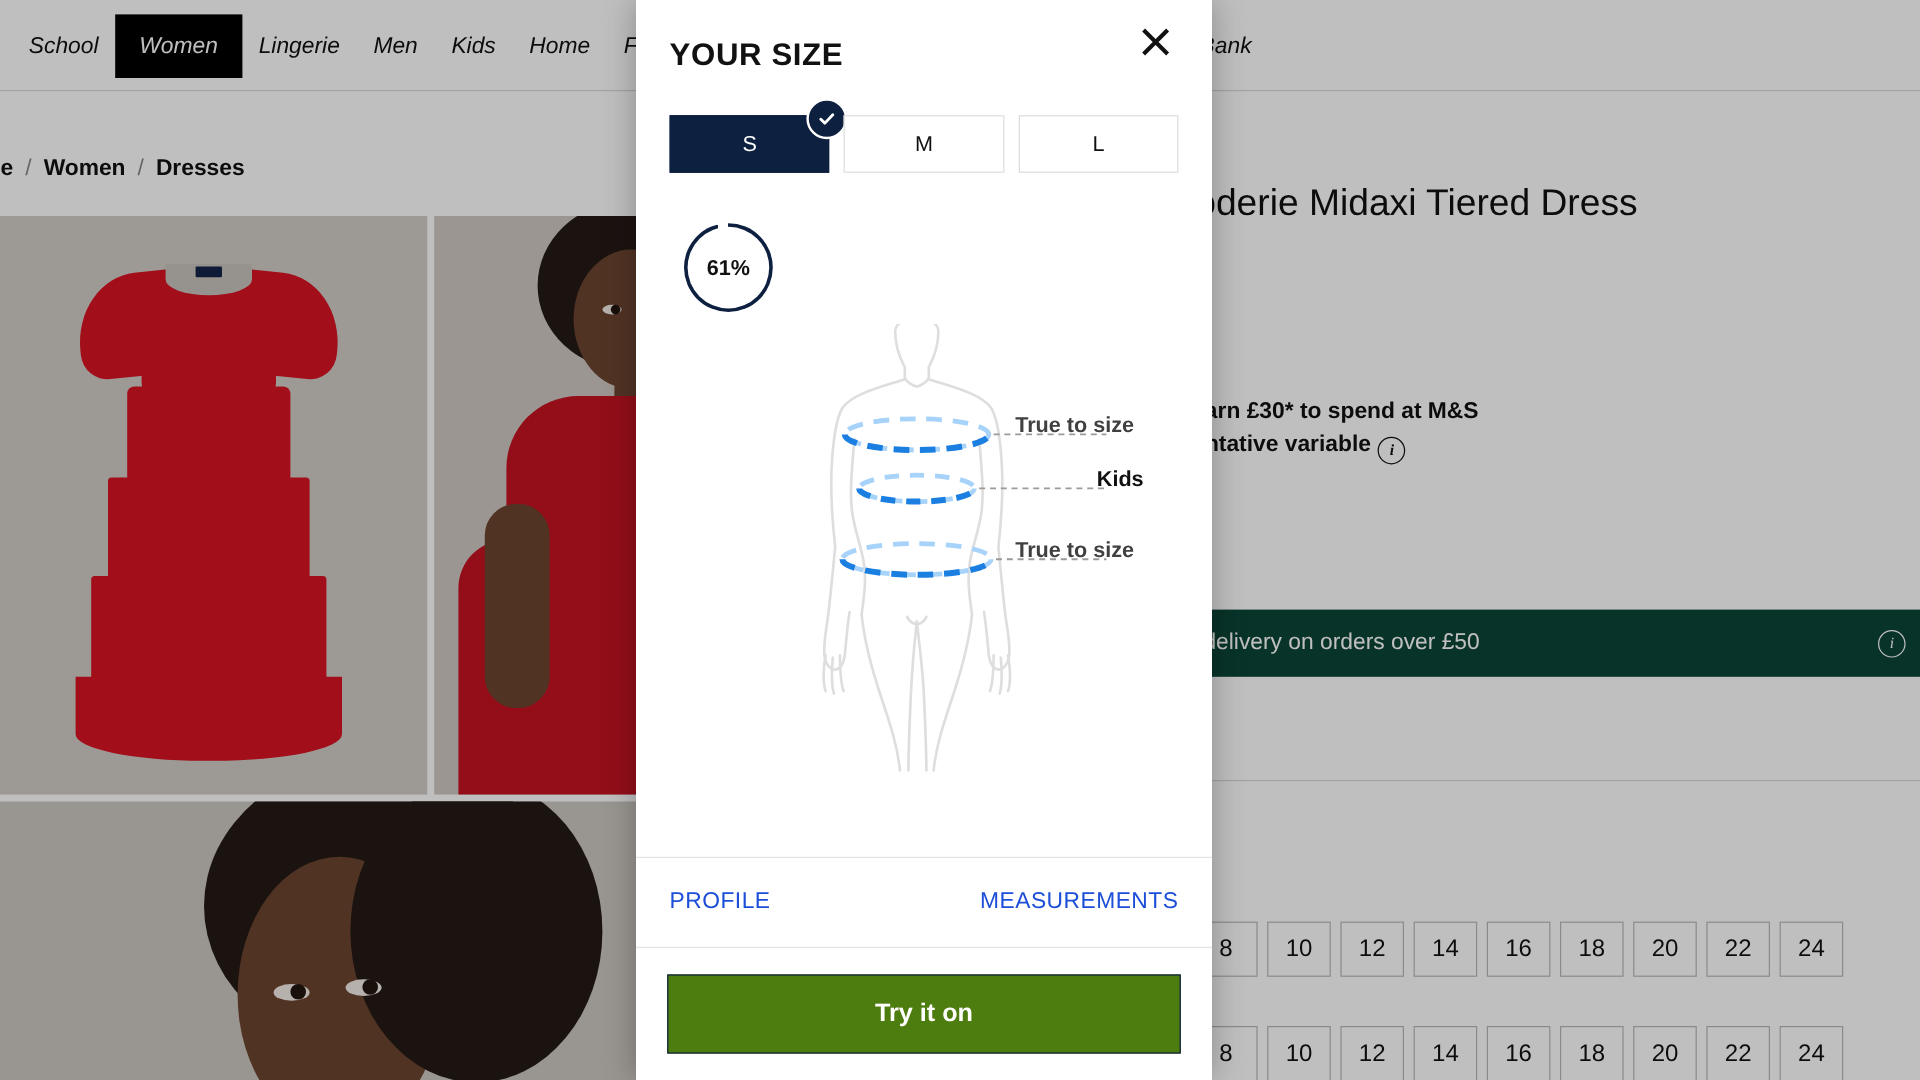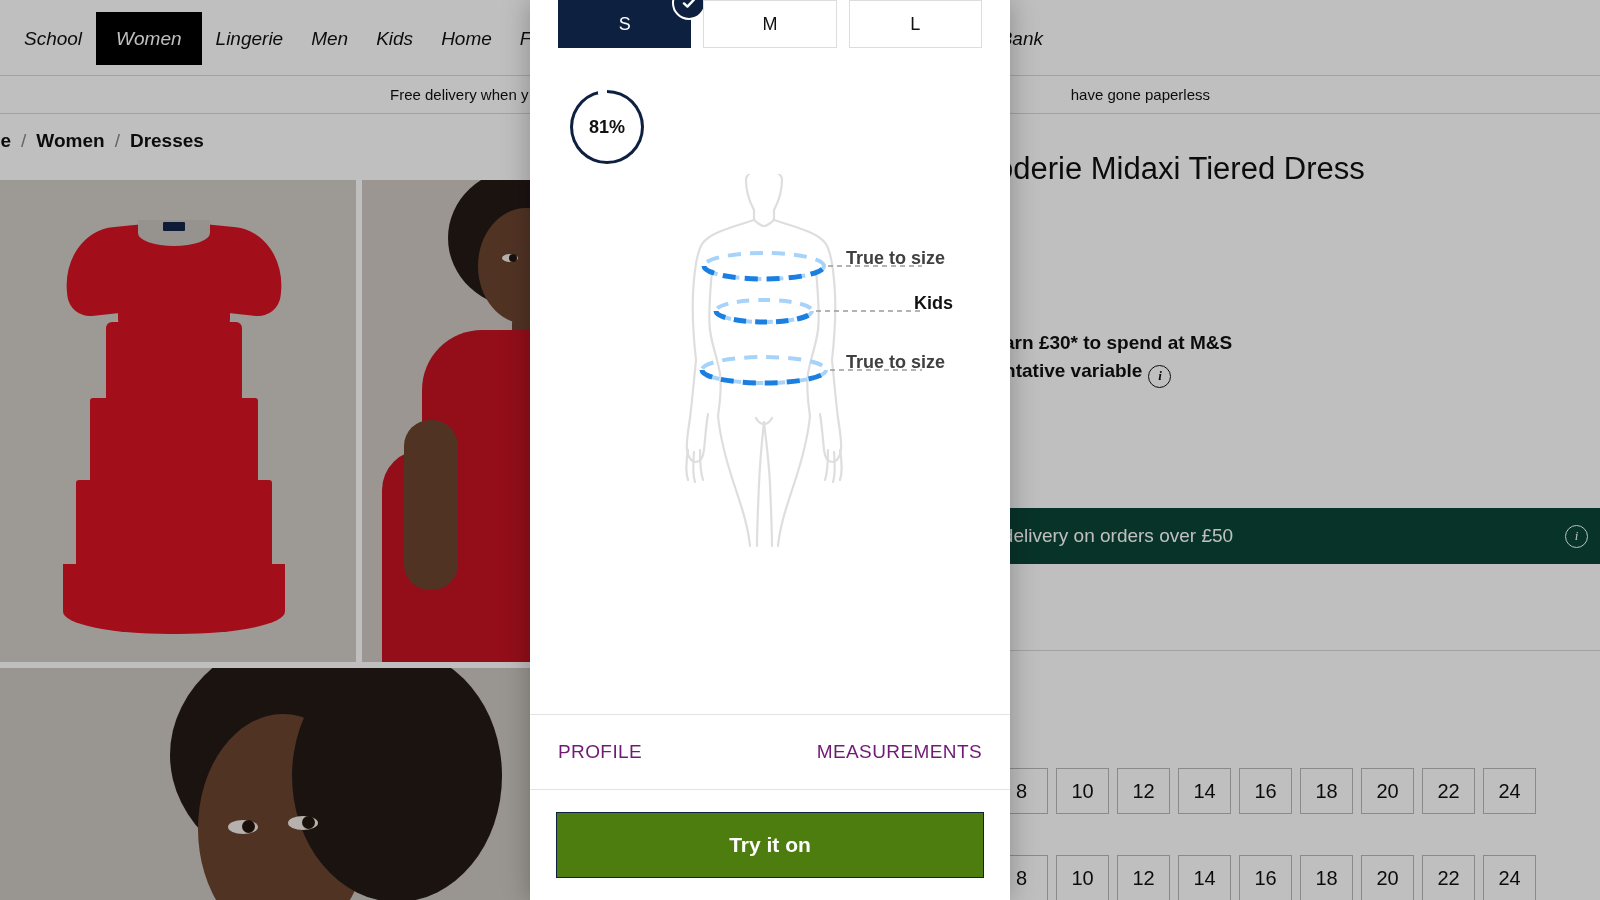--- a/index.html
+++ b/index.html
@@ -118,21 +118,21 @@
   .fittext{font-size:19px;font-weight:bold;color:#111;line-height:1.3;max-width:270px;}
 
   .m-body{flex:1 1 auto;position:relative;overflow:hidden;}
   .bodysvg{position:absolute;left:94px;top:10px;}
   .lbl{position:absolute;font-size:18px;font-weight:bold;white-space:nowrap;}
   .lbl.green{color:#404040;}
   .lbl.dark{color:#111;}
 
   .m-tabs{flex:0 0 auto;height:74px;border-top:1px solid #e3e3e3;border-bottom:1px solid #e3e3e3;
           display:flex;align-items:center;justify-content:space-between;padding:0 28px;}
-  .tab{font-size:19px;color:#701a75;letter-spacing:.4px;cursor:pointer;}
+  .tab{font-size:19px;color:#1d4ed8;letter-spacing:.4px;cursor:pointer;}
 
   .m-actions{flex:0 0 auto;height:110px;display:flex;align-items:center;gap:8px;padding:0 26px;}
   .btn{flex:1;height:66px;display:flex;align-items:center;justify-content:center;
        font-size:21px;font-weight:bold;cursor:pointer;box-sizing:border-box;}
   .btn.outline{background:#fff;color:#111;border:1.5px solid #444;}
   .btn.solid{background:#4d7c0f;color:#fff;border:1.5px solid #0e2040;}
 </style>
 </head>
 <body>
 
@@ -148,26 +148,20 @@
         <div class="navitem">Home</div>
         <div class="navitem">Flowers</div>
         <div class="navitem">Wine</div>
         <div class="navitem">Food</div>
         <div class="navitem">Offers</div>
         <div class="navitem">Inspire Me</div>
         <div class="navitem">M&amp;S Bank</div>
       </div>
   </div>
 
-  <div class="promo">
-    <div class="promo-inner">
-      <span>Free delivery when y</span>
-      <span>have gone paperless</span>
-    </div>
-  </div>
 
   <div class="crumbs">
     <span class="c">ome</span>
     <span class="sep">/</span>
     <span class="c">Women</span>
     <span class="sep">/</span>
     <span class="c">Dresses</span>
   </div>
 
   <div class="gallery">
@@ -257,41 +251,49 @@
       <div class="chip">20</div>
       <div class="chip">22</div>
       <div class="chip">24</div>
     </div>
 </div>
 
 <div class="dimmer"></div>
 
 <div class="modal">
 
+  <div class="m-head">
+    <div class="m-title">YOUR SIZE</div>
+    <div class="closebtn">
+      <svg width="30" height="30" viewBox="0 0 30 30" aria-hidden="true">
+        <path d="M5 5 L25 25 M25 5 L5 25" stroke="#111" stroke-width="3.4" stroke-linecap="butt"></path>
+      </svg>
+    </div>
+  </div>
 
   <div class="m-sizes" id="size-selector">
       <div class="sizebtn sel">
         <span>S</span>
         <span class="tickbadge">
           <svg width="16" height="16" viewBox="0 0 16 16">
             <path d="M3 8.4 L6.4 11.6 L13 4.6" fill="none" stroke="#fff" stroke-width="2.4" stroke-linecap="round" stroke-linejoin="round"></path>
           </svg>
         </span>
       </div>
       <div class="sizebtn">
         <span>M</span>
       </div>
       <div class="sizebtn">
         <span>L</span>
       </div>
     </div>
 
   <div class="m-fit">
     <div class="ring" id="fit-ring" style="background: conic-gradient(rgb(14, 32, 64) 0deg, rgb(14, 32, 64) 96%, rgb(255, 255, 255) 96%, rgb(255, 255, 255) 100%);">
-      <div class="ringval">81%</div>
+      <div class="ringval">61%</div>
     </div>
   </div>
 
   <div class="m-body">
     <svg class="bodysvg" width="300" height="380" viewBox="0 0 300 380">
       <g fill="none" stroke="#dedede" stroke-width="2.2" stroke-linecap="round" stroke-linejoin="round">
 
         <path d="M122 6 C122 -8 158 -8 158 6 C158 22 152 32 150 36 L150 44 C150 48 142 52 140 52 C138 52 130 48 130 44 L130 36 C128 32 122 22 122 6 Z"></path>
 
         <path d="M130 46 C112 52 86 58 78 70 C72 80 70 100 69 120 C68 142 70 168 72 186"></path>

